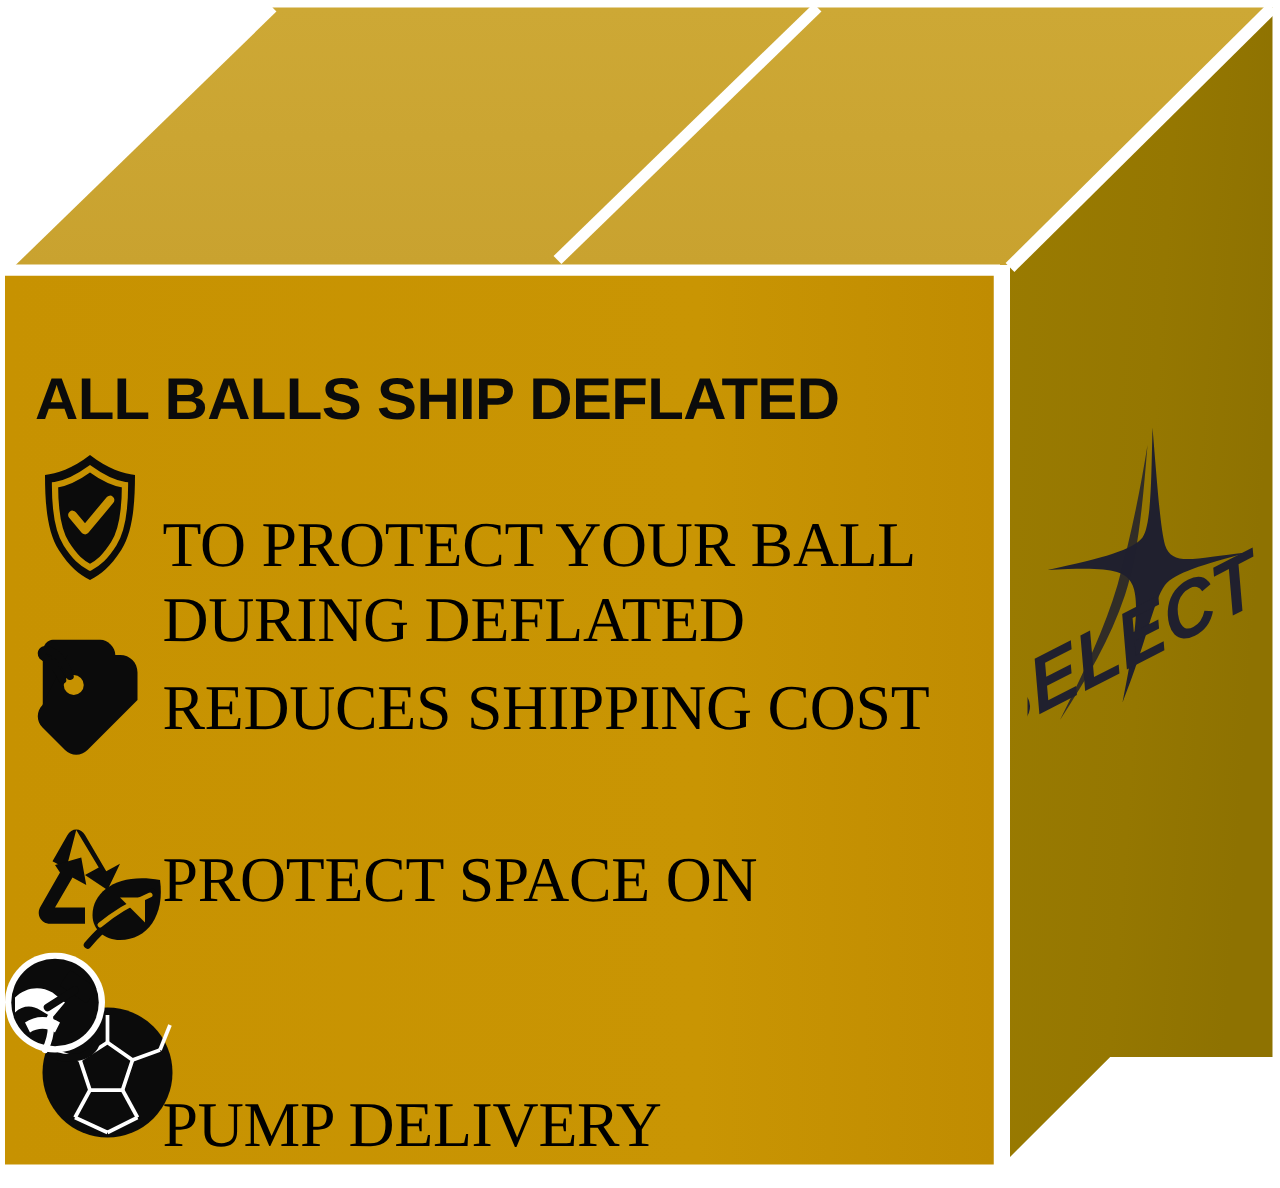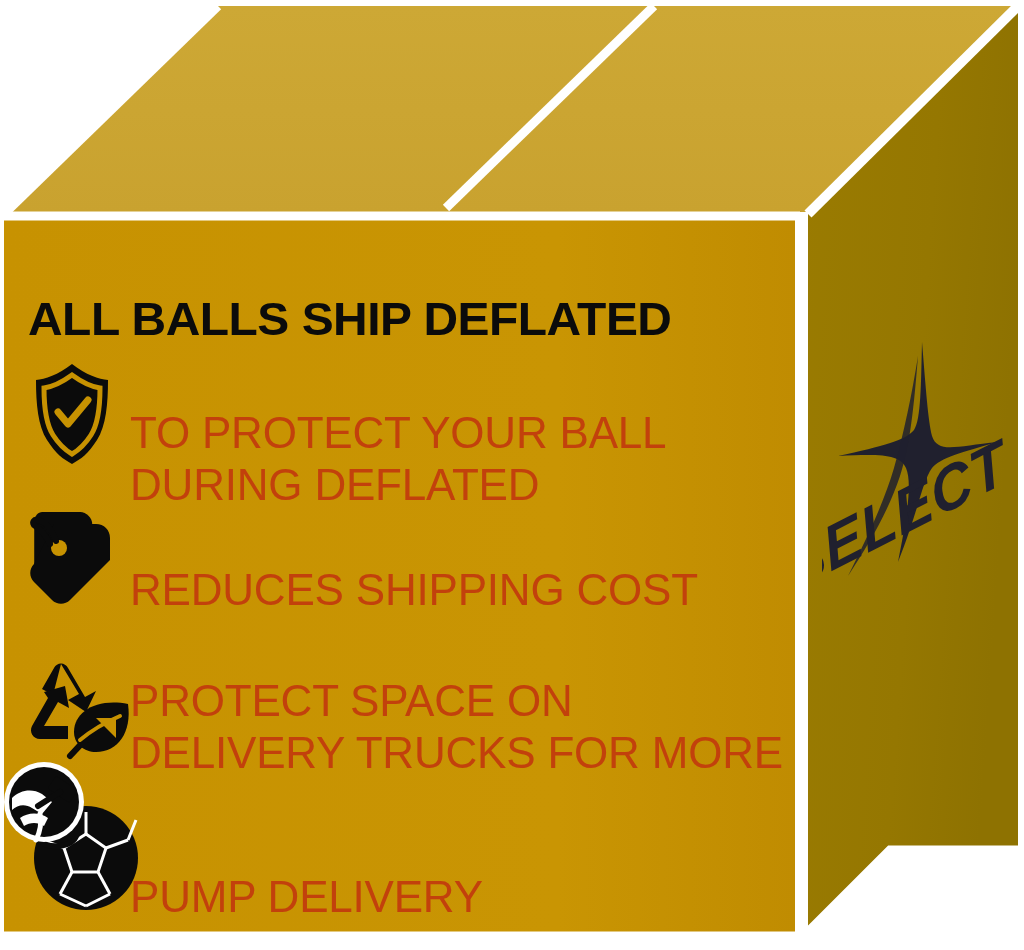--- a/index.html
+++ b/index.html
@@ -62,32 +62,32 @@
   }
   .bullet-icon {
     flex: 0 0 auto;
     width: 116px;
     display: flex;
     justify-content: center;
     align-items: flex-start;
   }
   .bullet-text {
     flex: 1 1 auto;
-    font-size: 44px;
+    font-size: 51px;
     line-height: 1.18;
-    color: #c2410c;
+    color: #000000;
     font-weight: normal;
-    font-family: Liberation Sans, sans-serif;
+    font-family: Liberation Serif, serif;
     letter-spacing: -0.2px;
     padding-top: 2px;
   }
   .bullet-text .ln { display: block; white-space: nowrap; }
 
   #bullet-protect { top: 360px; }
-  #bullet-cost    { top: 517px; }
+  #bullet-cost    { top: 490px; }
   #bullet-space   { top: 628px; }
   #bullet-pump    { top: 820px; }
 
   #bullet-pump .bullet-icon { width: 116px; }
   #bullet-pump .bullet-text { padding-top: 6px; }
 
   
   #pump-art-wrap {
     position: absolute;
     left: -6px;
@@ -248,21 +248,20 @@
       <div class="bullet-icon"></div>
       <div class="bullet-text">
         <span class="ln">REDUCES SHIPPING COST</span>
       </div>
     </div>
 
     <div class="bullet" id="bullet-space">
       <div class="bullet-icon"></div>
       <div class="bullet-text">
         <span class="ln">PROTECT SPACE ON</span>
-        <span class="ln">DELIVERY TRUCKS FOR MORE</span>
       </div>
     </div>
 
     <div class="bullet" id="bullet-pump">
       <div class="bullet-icon"></div>
       <div class="bullet-text">
         <span class="ln">PUMP DELIVERY</span>
       </div>
     </div>
 

